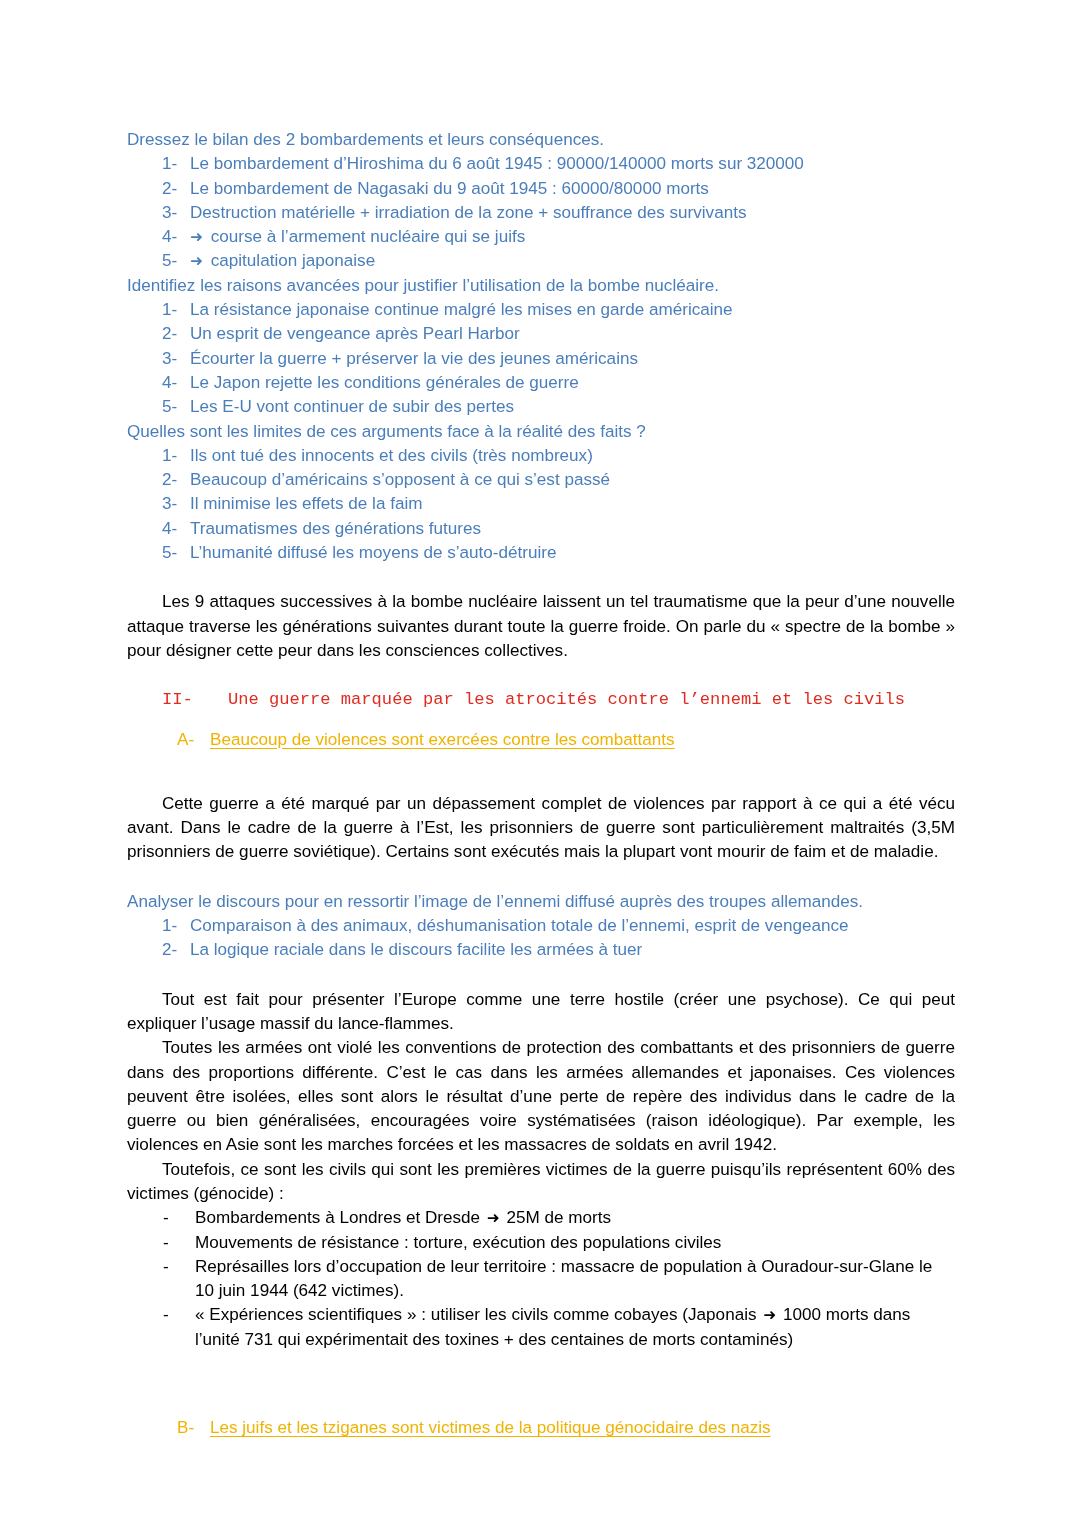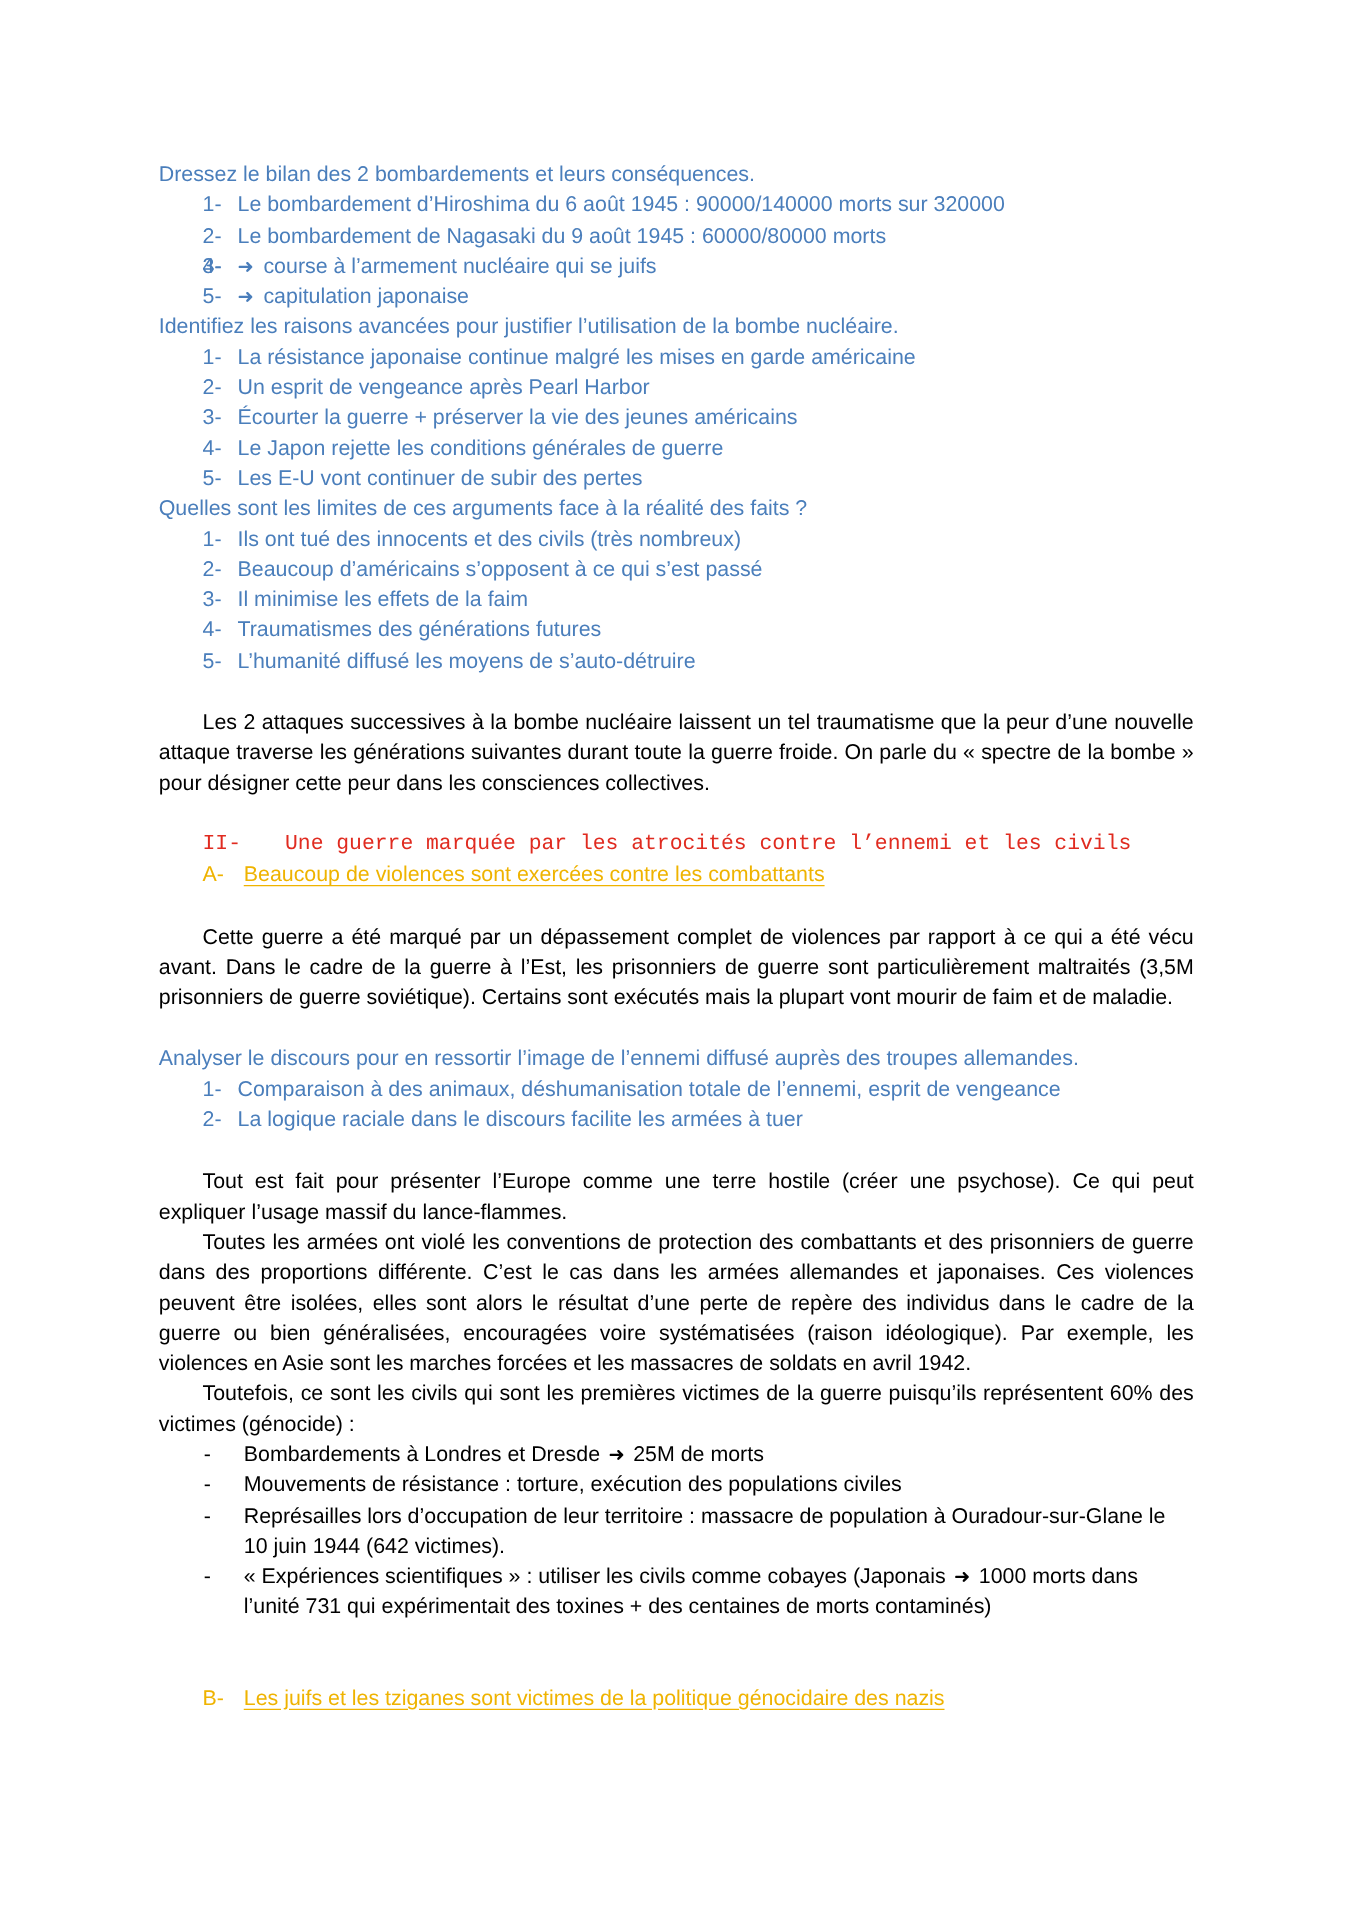--- a/index.html
+++ b/index.html
@@ -97,21 +97,21 @@
     position: relative;
     white-space: nowrap;
     font-family: Liberation Mono, monospace;
   }
   .head-2 > .roman {
     display: inline-block;
     width: 66px;
   }
   .head-a {
     color: #EFB300;
-    margin: 0;
+    margin: 15px;
     font-weight: normal;
     padding-left: 35px;
     position: relative;
     white-space: nowrap;
   }
   .head-a > .letter {
     display: inline-block;
     width: 33px;
   }
   .head-a > .atitle {
@@ -152,20 +152,21 @@
     <li class="num-item">
       <span class="marker">1-</span>
       <span>Le bombardement d’Hiroshima du 6 août 1945 : 90000/140000 morts sur 320000</span>
     </li>
     <li class="num-item">
       <span class="marker">2-</span>
       <span>Le bombardement de Nagasaki du 9 août 1945 : 60000/80000 morts</span>
     </li>
     <li class="num-item">
       <span class="marker">3-</span>
+      <span>Destruction matérielle + irradiation de la zone + souffrance des survivants</span>
     </li>
     <li class="num-item">
       <span class="marker">4-</span>
       <span class="arrow-blue">➜</span>
       <span>course à l’armement nucléaire qui se juifs</span>
     </li>
     <li class="num-item">
       <span class="marker">5-</span>
       <span class="arrow-blue">➜</span>
       <span>capitulation japonaise</span>
@@ -215,21 +216,21 @@
       <span>Traumatismes des générations futures</span>
     </li>
     <li class="num-item">
       <span class="marker">5-</span>
       <span>L’humanité diffusé les moyens de s’auto-détruire</span>
     </li>
   </ul>
 
   <div class="sp-lg"></div>
 
-  <p class="para indent">Les 2 attaques successives à la bombe nucléaire laissent un tel traumatisme que la peur d’une nouvelle attaque traverse les générations suivantes durant toute la guerre froide. On parle du « spectre de la bombe » pour désigner cette peur dans les consciences collectives.</p>
+  <p class="para indent">Les 9 attaques successives à la bombe nucléaire laissent un tel traumatisme que la peur d’une nouvelle attaque traverse les générations suivantes durant toute la guerre froide. On parle du « spectre de la bombe » pour désigner cette peur dans les consciences collectives.</p>
 
   <div class="sp-lg"></div>
 
   <p class="head-2">
     <span class="roman">II-</span><span>Une guerre marquée par les atrocités contre l’ennemi et les civils</span>
   </p>
 
   <p class="head-a">
     <span class="letter">A-</span><span class="atitle">Beaucoup de violences sont exercées contre les combattants</span>
   </p>

